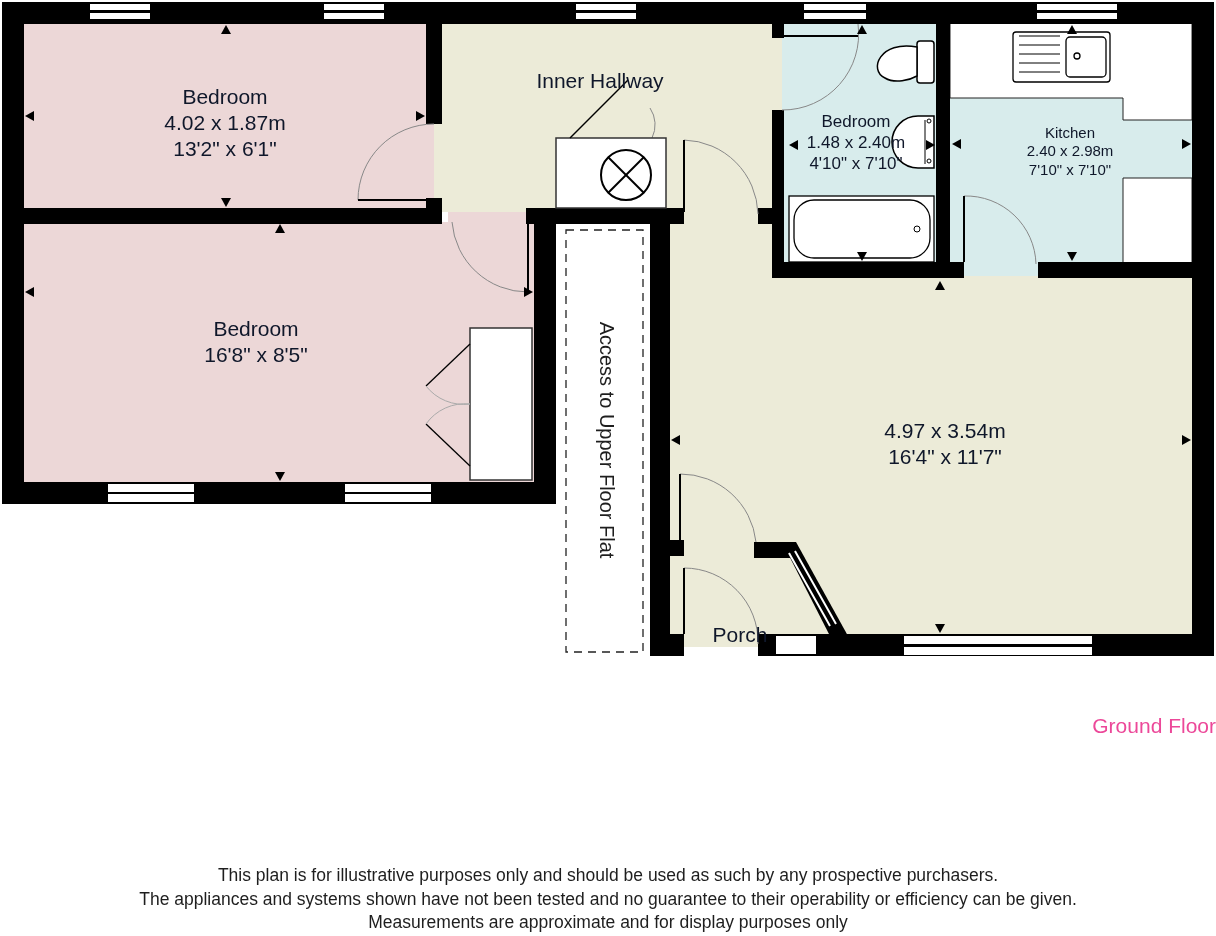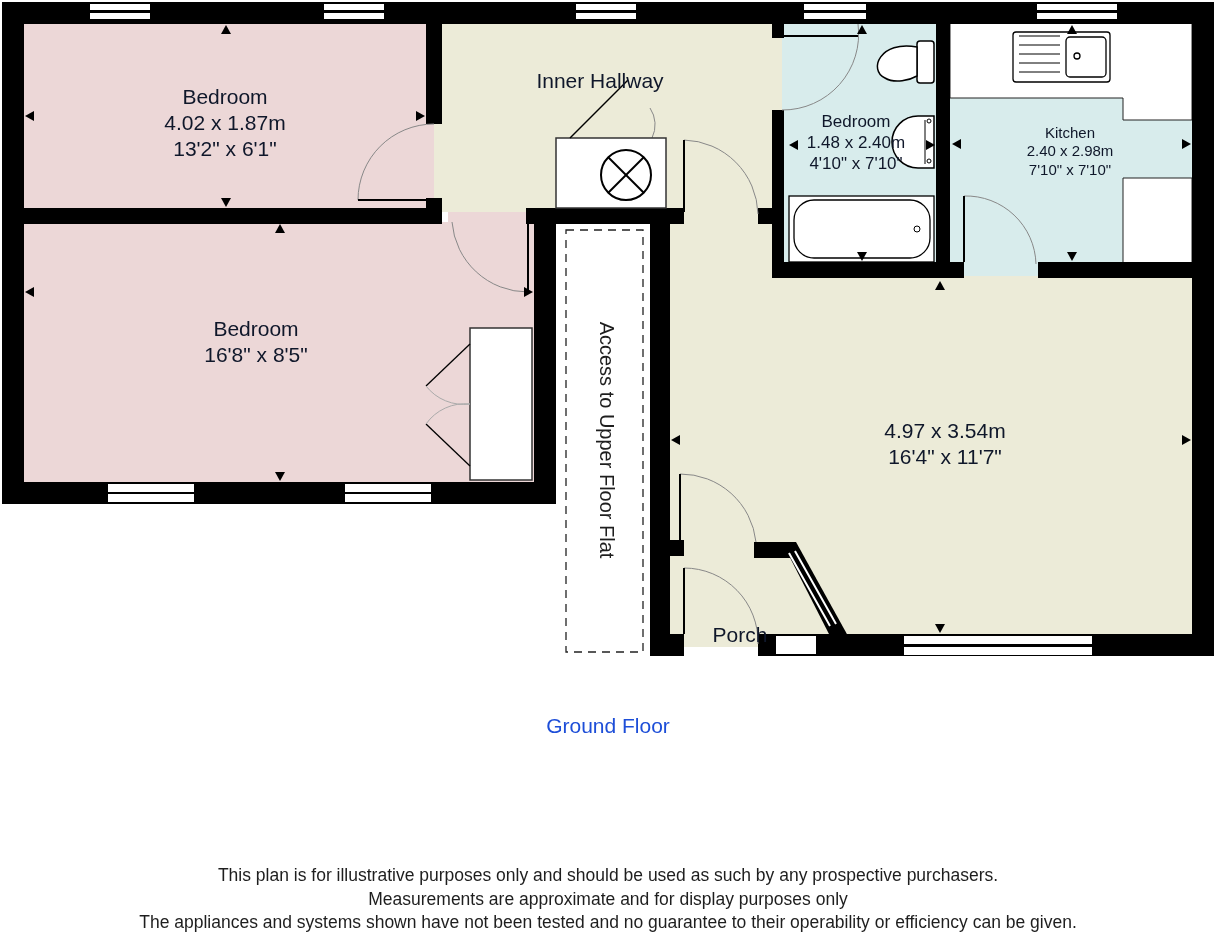--- a/index.html
+++ b/index.html
@@ -6,21 +6,21 @@
   body { width: 1216px; height: 936px; position: relative; overflow: hidden;
          font-family: "Liberation Sans", "DejaVu Sans", sans-serif; color: #1a1a1a; }
   svg.plan { position: absolute; left: 0; top: 0; width: 1216px; height: 936px; }
   .lbl { position: absolute; text-align: center; white-space: nowrap; line-height: 1.23; color: #0f172a; }
   .lbl span { display: block; }
   .room-lg { font-size: 21px; }
   .room-md { font-size: 15px; }
   .room-sm { font-size: 17px; }
   .vertical { position: absolute; left: 606px; top: 440px; transform: translate(-50%, -50%) rotate(90deg);
               font-size: 20px; white-space: nowrap; color: #1e1e1e; }
-  .floor-title { position: absolute; left: 0; width: 1216px; top: 714px; text-align: center; font-size: 21px; color: #1d4ed8; }
+  .floor-title { position: absolute; left: 0; width: 1216px; top: 714px; text-align: right; font-size: 21px; color: #ec4899; }
   .disclaimer { position: absolute; left: 0; width: 1216px; top: 864px; text-align: center; font-size: 17.5px; line-height: 23.5px; color: #1e1e1e; }
   .disclaimer span { display: block; }
 </style>
 </head>
 <body>
 
 <svg class="plan" viewBox="0 0 1216 936" xmlns="http://www.w3.org/2000/svg">
 
   <g>
     <rect x="24" y="22" width="410" height="188" fill="#ecd7d7"></rect>
@@ -237,15 +237,15 @@
 <div class="lbl room-lg" style="left:690px; top:586px; width:100px;margin-top:36px;">
   <span>Porch</span>
 </div>
 
 <div class="vertical">Access to Upper Floor Flat</div>
 
 <div class="floor-title">Ground Floor</div>
 
 <div class="disclaimer">
   <span>This plan is for illustrative purposes only and should be used as such by any prospective purchasers.</span>
+  <span>The appliances and systems shown have not been tested and no guarantee to their operability or efficiency can be given.</span>
   <span>Measurements are approximate and for display purposes only</span>
-  <span>The appliances and systems shown have not been tested and no guarantee to their operability or efficiency can be given.</span>
 </div>
 
 </body></html>

